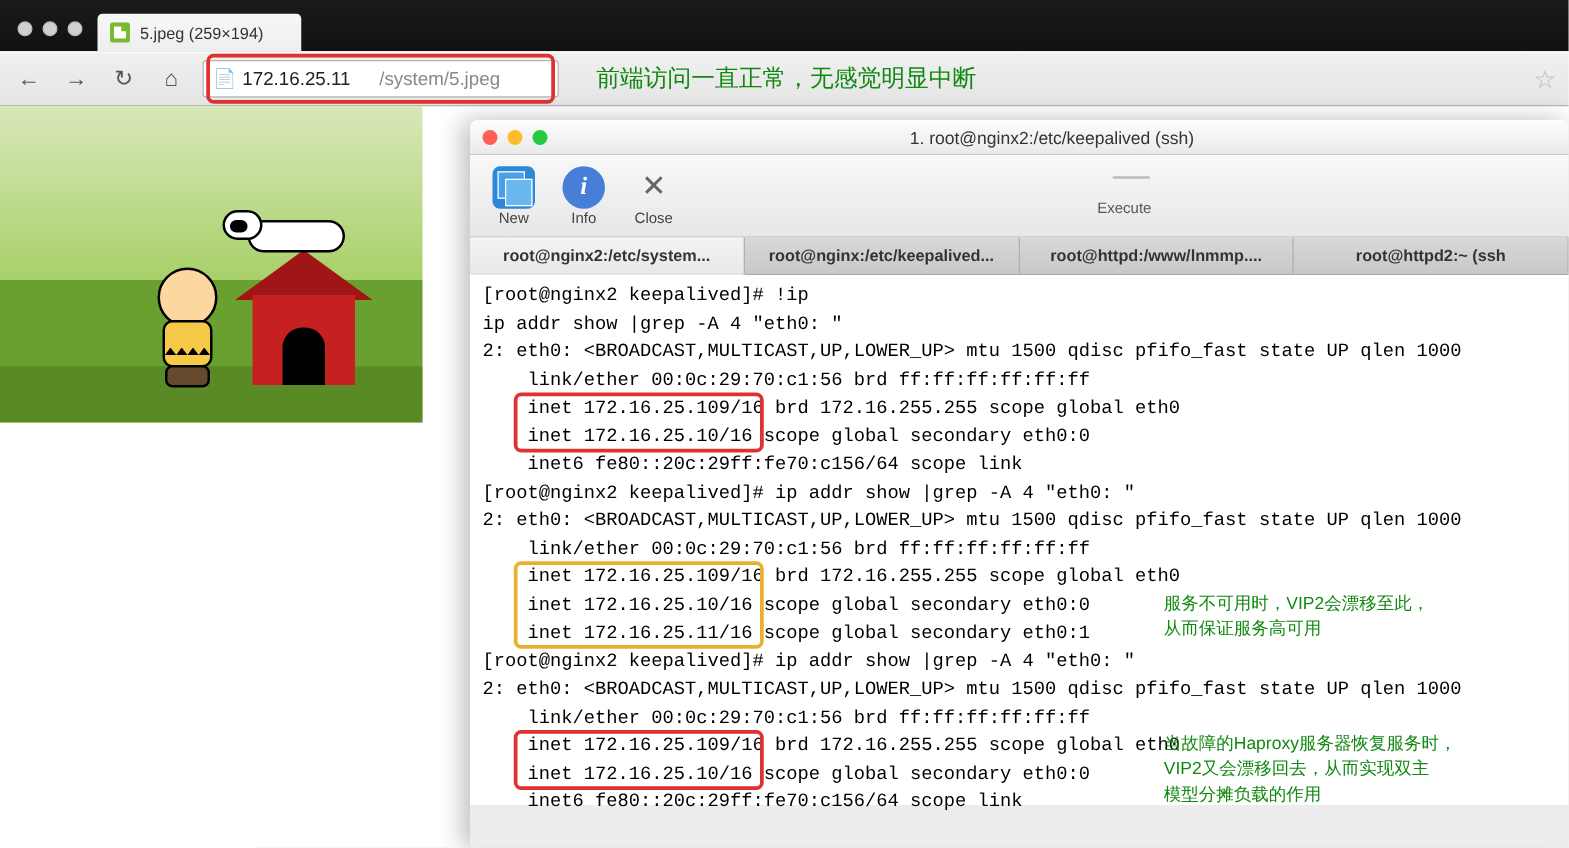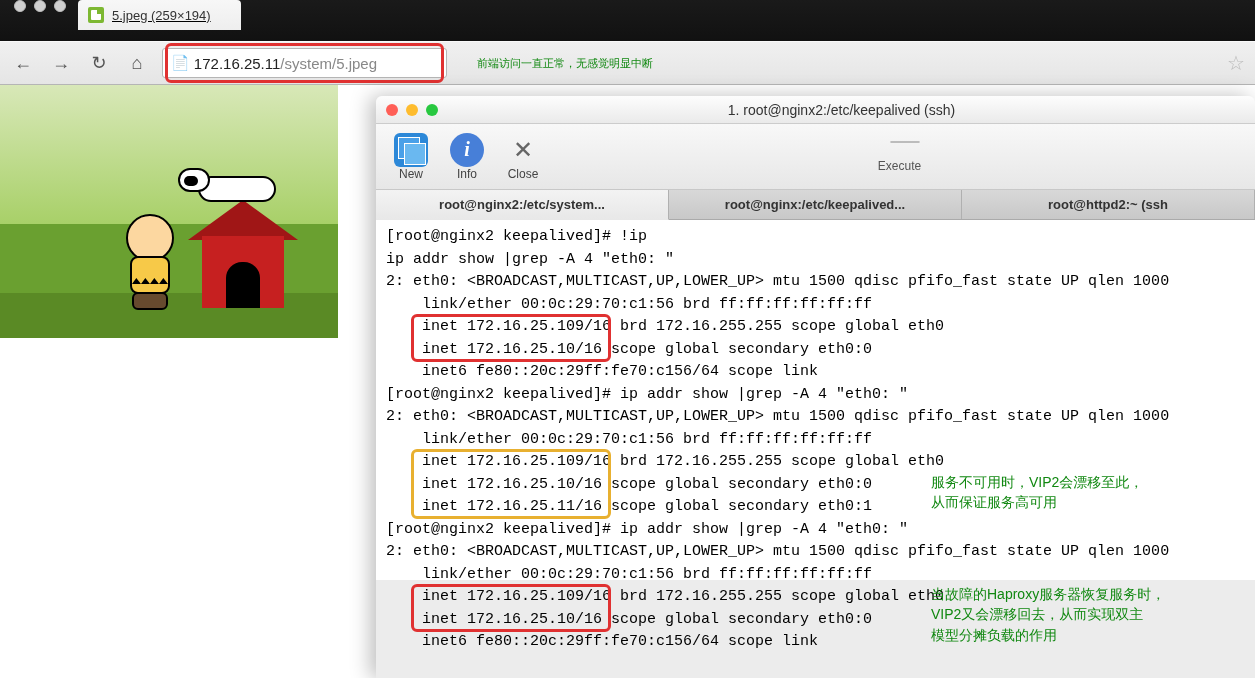--- a/index.html
+++ b/index.html
@@ -1,31 +1,31 @@
 <!DOCTYPE html>
 <html><head>
 <meta charset="utf-8">
 <style>
   * { margin:0; padding:0; box-sizing:border-box; }
   body { width:1255px; height:678px; font-family:Arial,sans-serif; background:#fff; overflow:hidden; position:relative; }
   
   .browser-chrome { position:relative; }
-  .tab-strip { height:41px; background:linear-gradient(#1a1a1a,#111); display:flex; align-items:flex-start; padding-left:8px;text-decoration:underline; }
+  .tab-strip { height:41px; background:linear-gradient(#1a1a1a,#111); display:flex; align-items:flex-end; padding-left:8px; }
   .window-ctrl { display:flex; gap:8px; margin:0 12px 12px 6px; }
   .wc { width:12px; height:12px; border-radius:50%; background:#d0d0d0; border:1px solid #bbb; }
   .tab { background:linear-gradient(#f7f7f7,#eee); height:30px; border-radius:4px 4px 0 0; display:flex; align-items:center; padding:0 30px 0 10px; font-size:13px; color:#333; margin-bottom:0; }
   .favicon { width:16px; height:16px; background:#7db832; margin-right:8px; border-radius:2px; position:relative; }
   .favicon::after { content:""; position:absolute; inset:3px; background:#fff; border-radius:1px; clip-path:polygon(0 0,60% 0,60% 40%,100% 40%,100% 100%,0 100%); }
   .nav-bar { height:44px; background:linear-gradient(#f0f0f0,#e5e5e5); border-top:1px solid #f9f9f9; border-bottom:1px solid #b5b5b5; display:flex; align-items:center; padding:0 10px; gap:12px; }
   .nav-btn { width:26px; height:26px; display:flex; align-items:center; justify-content:center; color:#555; font-size:18px; cursor:pointer; }
   .url-box { flex:0 0 285px; height:30px; background:#fff; border:1px solid #b5b5b5; border-radius:3px; display:flex; align-items:center; padding:0 8px; font-size:15px; color:#333; position:relative; }
   .url-host { color:#222; }
-  .url-path { color:#888; }
+  .url-path { color:#888;margin-left:23px; }
   .url-hl { position:absolute; left:2px; top:-6px; right:2px; bottom:-6px; border:3px solid #e03131; border-radius:6px; pointer-events:none; }
-  .annot { font-size:11px; color:#118811; margin-left:18px; font-family:"Microsoft YaHei",sans-serif; }
+  .annot { font-size:19px; color:#118811; margin-left:18px; font-family:"Microsoft YaHei",sans-serif; }
   .star { margin-left:auto; color:#bbb; font-size:20px; cursor:pointer; }
   .content-row { display:flex; }
   .img-area { width:358px; padding:0; }
   .peanuts { width:338px; height:253px; background:linear-gradient(#d8e8b8 0%,#a8d068 55%,#6aa030 55%,#6aa030 100%); position:relative; overflow:hidden; }
   .peanuts .grass { position:absolute; left:0; right:0; bottom:0; height:45px; background:#5a8a25; }
   .doghouse { position:absolute; left:188px; bottom:30px; width:110px; height:108px; }
   .dh-wall { position:absolute; left:14px; bottom:0; width:82px; height:72px; background:#c62020; }
   .dh-roof { position:absolute; left:0; top:0; width:0; height:0; border-left:55px solid transparent; border-right:55px solid transparent; border-bottom:40px solid #a01616; }
   .dh-door { position:absolute; left:38px; bottom:0; width:34px; height:46px; background:#000; border-radius:16px 16px 0 0; }
   .snoopy { position:absolute; left:178px; bottom:130px; width:120px; height:40px; }
@@ -49,21 +49,21 @@
   .tb-ico { width:34px; height:34px; border-radius:6px; display:flex; align-items:center; justify-content:center; }
   .ico-new{background:#2c88d8;position:relative;}
   .ico-new::before{content:"";position:absolute;left:4px;top:4px;width:20px;height:20px;background:#4aa0e8;border:1px solid #fff;}
   .ico-new::after{content:"";position:absolute;right:2px;bottom:2px;width:20px;height:20px;background:#6ab8f0;border:1px solid #fff;}
   .ico-info{background:#477fd8;color:#fff;font-weight:bold;font-size:20px;font-style:italic;font-family:serif;border-radius:50%;}
   .ico-close{color:#666;font-size:24px;}
   .exec-box { flex:1; height:30px; background:#fff; border:1px solid #bcbcbc; border-radius:15px; margin-left:10px; display:flex; align-items:center; padding:0 14px; font-size:13px; color:#666; }
   .tw-tabs { height:30px; background:linear-gradient(#d8d8d8,#c8c8c8); display:flex; align-items:stretch; border-bottom:1px solid #aaa; }
   .tw-tab { flex:1; display:flex; align-items:center; justify-content:center; font-size:13px; font-weight:bold; color:#333; border-right:1px solid #b0b0b0; cursor:pointer; }
   .tw-tab.active { background:linear-gradient(#f3f3f3,#e8e8e8); border-bottom:1px solid #e8e8e8; margin-bottom:-1px; }
-  .term-body { background:#fff; font-family:"Courier New",monospace; font-size:15px; line-height:22.5px; color:#000; padding:6px 10px; position:relative; height:360px; }
+  .term-body { background:#fff; font-family:"Courier New",monospace; font-size:15px; line-height:22.5px; color:#000; padding:6px 10px; position:relative; height:424px; }
   .term-body pre { font-family:inherit; white-space:pre; }
   .hl { position:absolute; border:3px solid; border-radius:6px; pointer-events:none; }
   .hl.red { border-color:#e03131; }
   .hl.yel { border-color:#e8b030; }
   .side-note { position:absolute; font-size:14px; color:#118811; font-family:"Microsoft YaHei",sans-serif; line-height:1.45; }
 </style>
 </head>
 <body>
 
 <div class="browser-chrome">
@@ -142,20 +142,21 @@
       <span>Close</span>
     </div>
     <div style="flex:1;display:flex;flex-direction:column;align-items:center;gap:16px;">
       <div class="exec-box"></div>
       <span style="font-size:12px;color:#555;">Execute</span>
     </div>
   </div>
   <div class="tw-tabs">
     <div class="tw-tab active">root@nginx2:/etc/system...</div>
     <div class="tw-tab">root@nginx:/etc/keepalived...</div>
+    <div class="tw-tab">root@httpd:/www/lnmmp....</div>
     <div class="tw-tab">root@httpd2:~ (ssh</div>
   </div>
   <div class="term-body">
     <pre>[root@nginx2 keepalived]# !ip</pre>
     <pre>ip addr show |grep -A 4 "eth0: "</pre>
     <pre>2: eth0: &lt;BROADCAST,MULTICAST,UP,LOWER_UP&gt; mtu 1500 qdisc pfifo_fast state UP qlen 1000</pre>
     <pre>    link/ether 00:0c:29:70:c1:56 brd ff:ff:ff:ff:ff:ff</pre>
     <pre>    inet 172.16.25.109/16 brd 172.16.255.255 scope global eth0</pre>
     <pre>    inet 172.16.25.10/16 scope global secondary eth0:0</pre>
     <pre>    inet6 fe80::20c:29ff:fe70:c156/64 scope link</pre>

